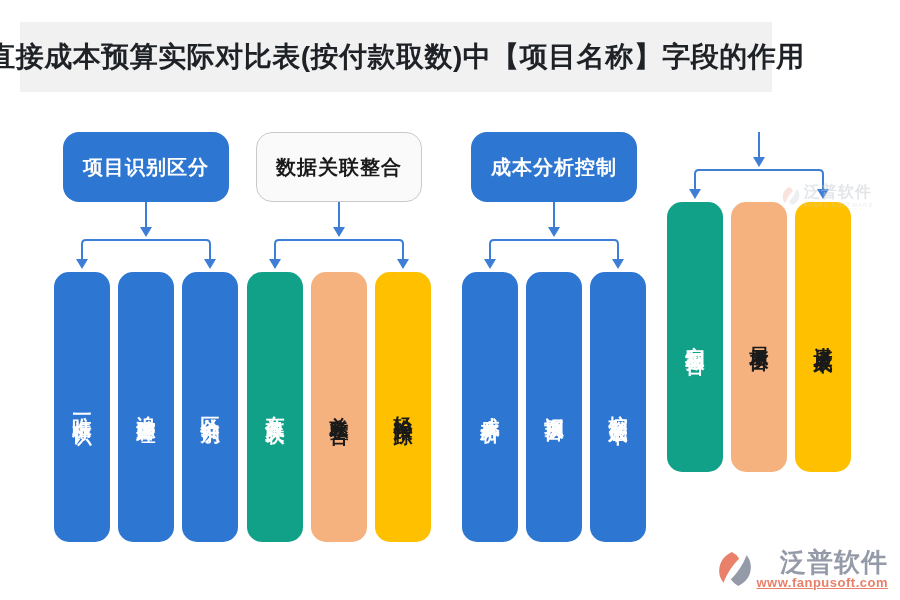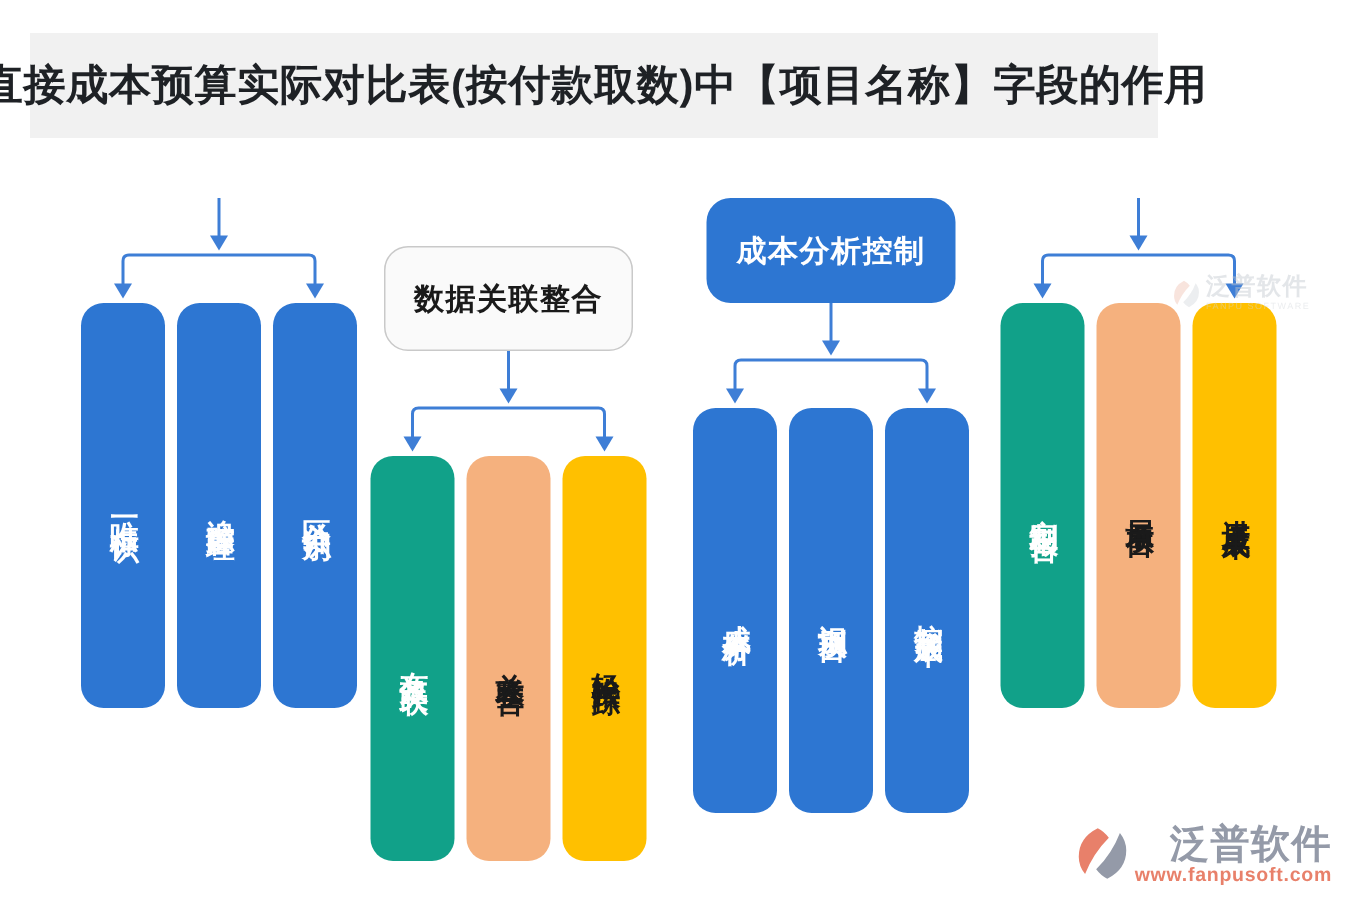--- a/index.html
+++ b/index.html
@@ -16,21 +16,21 @@
     font-size:28px;font-weight:bold;color:#1e2125;letter-spacing:0.5px;white-space:nowrap;
   }
   
   .group{position:absolute;top:132px;width:184px;}
   .group-header{
     height:70px;margin:0 9px;border-radius:16px;
     display:flex;align-items:center;justify-content:center;
     font-size:20px;font-weight:bold;letter-spacing:1px;box-sizing:border-box;
   }
   .header-blue{background:#2d76d2;color:#ffffff;}
-  .header-light{background:#fafafa;color:#1a1a1a;border:1px solid #c9c9c9;margin-top:32px;}
+  .header-light{background:#fafafa;color:#1a1a1a;border:1px solid #c9c9c9;}
   .connector{display:block;width:184px;height:70px;}
   .connector line,.connector path{stroke:#3e7ed6;stroke-width:2;fill:none;}
   .connector polygon{fill:#3e7ed6;stroke:none;}
   .bars{display:flex;gap:8px;justify-content:center;}
   .bar{
     width:56px;height:270px;border-radius:15px;
     display:flex;align-items:center;justify-content:center;
   }
   .bar span{
     writing-mode:vertical-rl;text-orientation:upright;
@@ -45,30 +45,33 @@
     position:absolute;left:781px;top:184px;display:flex;align-items:center;gap:3px;
     opacity:0.45;pointer-events:none;
   }
   .watermark .wm-text{display:flex;flex-direction:column;line-height:1;}
   .watermark .wm-brand{font-size:16px;font-weight:bold;color:#c3c8cf;letter-spacing:1px;}
   .watermark .wm-sub{font-size:6px;color:#d3d7dc;letter-spacing:1px;margin-top:2px;}
   
   .footer-logo{position:absolute;right:12px;bottom:11px;display:flex;align-items:center;gap:2px;}
   .footer-logo .logo-text{display:flex;flex-direction:column;align-items:flex-end;line-height:1;}
   .footer-logo .brand{font-size:26px;font-weight:bold;color:#949aa8;letter-spacing:1px;}
-  .footer-logo .url{font-size:13px;font-weight:bold;color:#e8806a;letter-spacing:0.5px;margin-top:1px;}
+  .footer-logo .url{font-size:13px;font-weight:bold;color:#e8806a;letter-spacing:0.5px;margin-top:1px;text-decoration:underline;}
 </style>
 </head>
 <body>
 
 <div class="title-bar">
   <span>直接成本预算实际对比表(按付款取数)中【项目名称】字段的作用</span>
 </div>
 
 <div class="group" style="left:54px">
+  <div class="group-header header-blue">
+    <span>项目识别区分</span>
+  </div>
   <svg class="connector" viewBox="0 0 184 70">
     <line x1="92" y1="0" x2="92" y2="26"></line>
     <polygon points="86,25 98,25 92,35"></polygon>
     <path d="M28,58 L28,42 Q28,38 32,38 L152,38 Q156,38 156,42 L156,58"></path>
     <polygon points="22,57 34,57 28,67"></polygon>
     <polygon points="150,57 162,57 156,67"></polygon>
   </svg>
   <div class="bars">
     <div class="bar bar-blue">
         <span>唯一标识</span>

